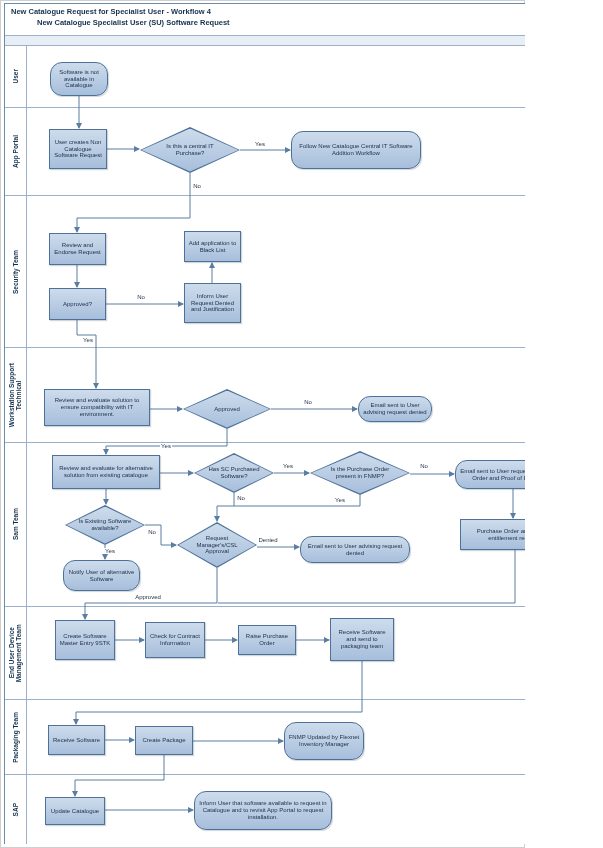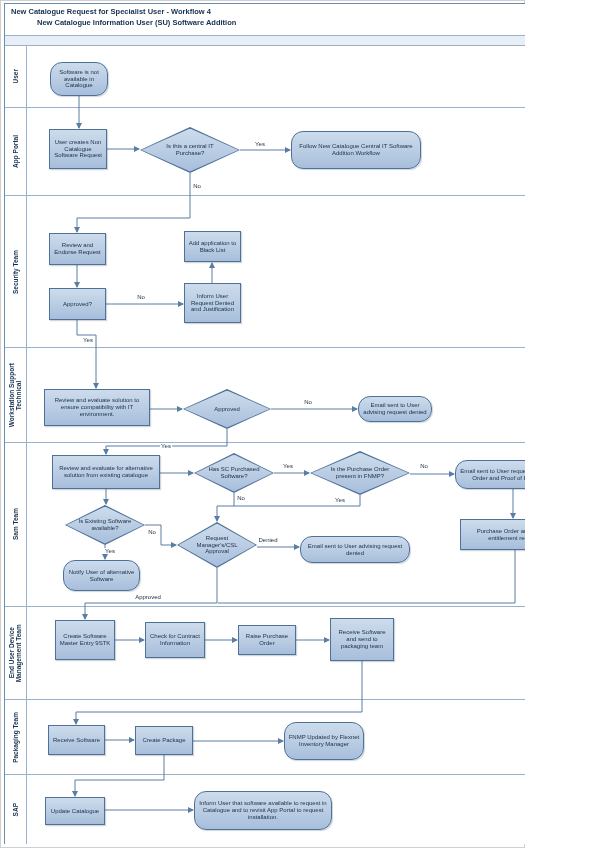--- a/index.html
+++ b/index.html
@@ -38,21 +38,21 @@
               background:#ffffff;padding:0 1px;z-index:3;line-height:1;}
 </style>
 </head>
 <body>
 
 <div class="page">
 
   <div class="frame">
     <div class="title-block">
       <div class="title-l1">New Catalogue Request for Specialist User - Workflow 4</div>
-      <div class="title-l2">New Catalogue Information User (SU) Software Addition</div>
+      <div class="title-l2">New Catalogue Specialist User (SU) Software Request</div>
     </div>
     <div class="phase-bar">
       <span>Phase</span>
     </div>
     <div class="lane" style="height:62px">
       <div class="lane-label">
           <span>User</span>
         </div>
         <div class="lane-body"></div>
     </div>

